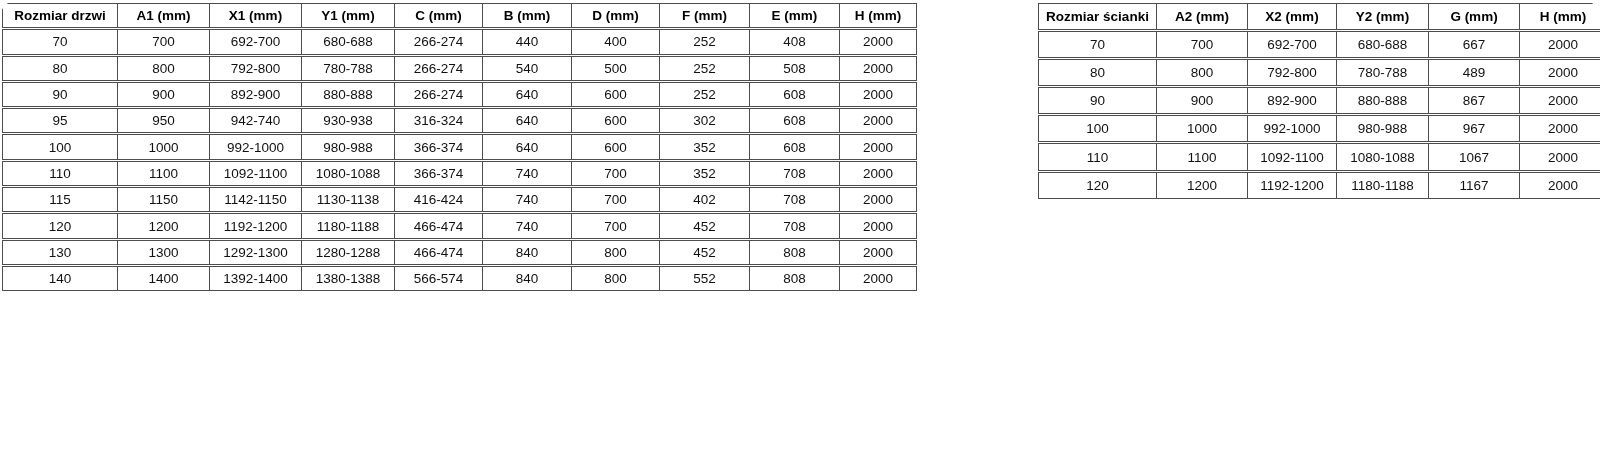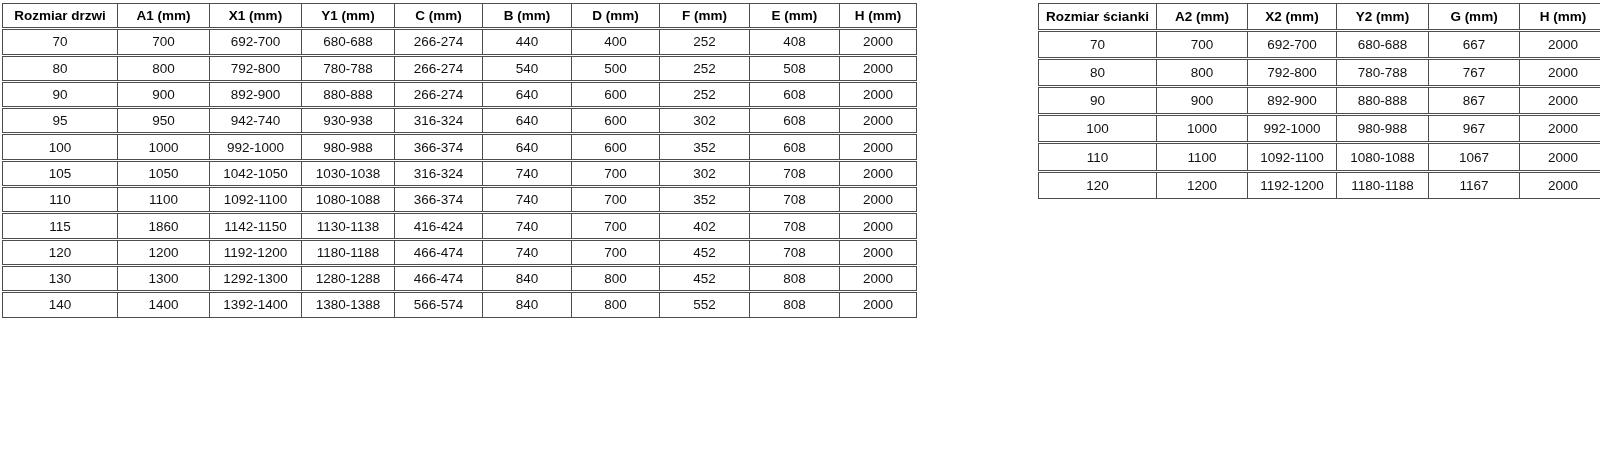--- a/index.html
+++ b/index.html
@@ -8,20 +8,21 @@
   }
   html,body{margin:0;padding:0;background:#ffffff;}
   #stage{
     position:relative;
     width:1600px;
     height:459px;
     background:#ffffff;
     font-family:"Liberation Sans", sans-serif;
     color:var(--text);
     overflow:hidden;
+    border-radius:18px;
   }
   table.dim-table{
     position:absolute;
     top:2px;
     table-layout:fixed;
     border-collapse:separate;
     border-spacing:0 1px;
     font-size:13.5px;
     background:#ffffff;
   }
@@ -134,46 +135,34 @@
           <td>992-1000</td>
           <td>980-988</td>
           <td>366-374</td>
           <td>640</td>
           <td>600</td>
           <td>352</td>
           <td>608</td>
           <td>2000</td>
         </tr>
         <tr>
-          <td>105</td>
-          <td>1050</td>
-          <td>1042-1050</td>
-          <td>1030-1038</td>
-          <td>316-324</td>
-          <td>740</td>
-          <td>700</td>
-          <td>302</td>
-          <td>708</td>
-          <td>2000</td>
-        </tr>
-        <tr>
           <td>110</td>
           <td>1100</td>
           <td>1092-1100</td>
           <td>1080-1088</td>
           <td>366-374</td>
           <td>740</td>
           <td>700</td>
           <td>352</td>
           <td>708</td>
           <td>2000</td>
         </tr>
         <tr>
           <td>115</td>
-          <td>1860</td>
+          <td>1150</td>
           <td>1142-1150</td>
           <td>1130-1138</td>
           <td>416-424</td>
           <td>740</td>
           <td>700</td>
           <td>402</td>
           <td>708</td>
           <td>2000</td>
         </tr>
         <tr>
@@ -241,21 +230,21 @@
           <td>692-700</td>
           <td>680-688</td>
           <td>667</td>
           <td>2000</td>
         </tr>
         <tr>
           <td>80</td>
           <td>800</td>
           <td>792-800</td>
           <td>780-788</td>
-          <td>767</td>
+          <td>489</td>
           <td>2000</td>
         </tr>
         <tr>
           <td>90</td>
           <td>900</td>
           <td>892-900</td>
           <td>880-888</td>
           <td>867</td>
           <td>2000</td>
         </tr>

